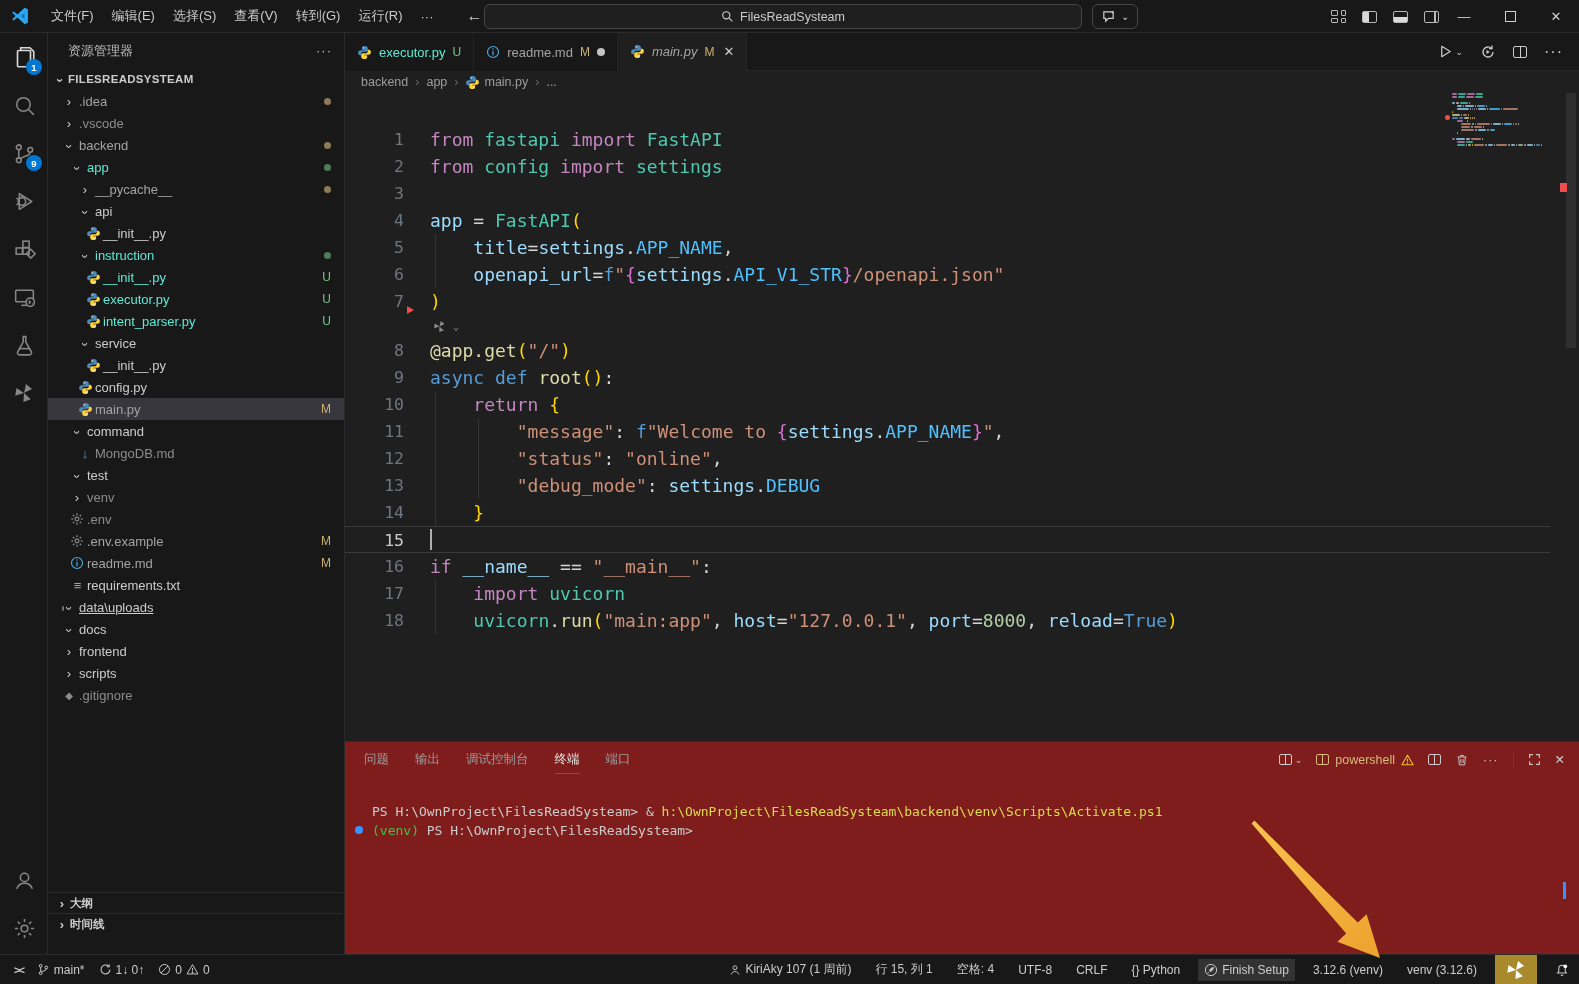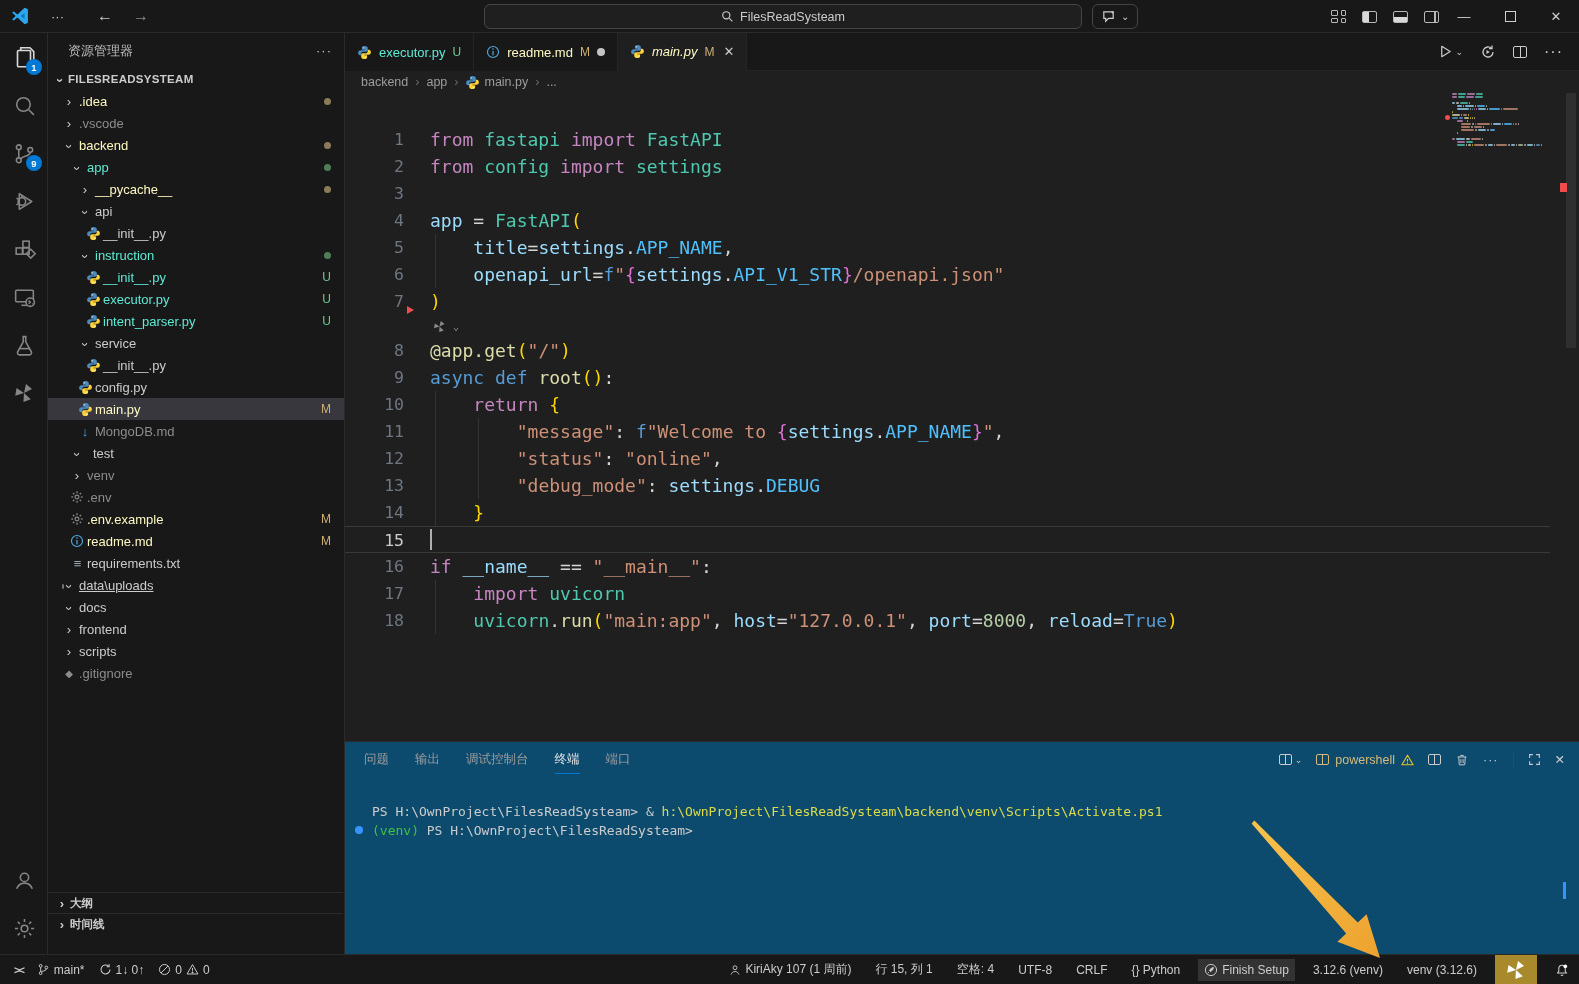--- a/index.html
+++ b/index.html
@@ -45,21 +45,21 @@
   #explorer-header .more { margin-left:auto; color:#cccccc; letter-spacing:1px;}
   #tree-root-row { height:22px; display:flex; align-items:center; padding-left:4px; font-weight:bold; font-size:11.5px; letter-spacing:.3px; color:#cccccc;}
   .chev { width:16px; text-align:center; color:#cccccc; font-size:13px; display:inline-block; transform:rotate(0deg);}
   .chev.open { transform:rotate(90deg) translate(1px,0); }
   .tree-row { height:22px; display:flex; align-items:center; position:relative; cursor:default;}
   .tree-row.selected { background:#37373d; }
   .tree-row .ficon { width:16px; display:flex; justify-content:center; align-items:center; }
   .tree-row .lbl { margin-left:2px; white-space:nowrap; }
   .tree-row .badge { margin-left:auto; margin-right:13px; font-size:12px; }
   .dot { width:7px; height:7px; border-radius:50%; display:inline-block;}
-  .c-default{color:#cccccc} .c-gray{color:#8c8c8c} .c-green{color:#5eead4} .c-tan{color:#fef9c3}
+  .c-default{color:#cccccc} .c-gray{color:#8c8c8c} .c-green{color:#5eead4} .c-tan{color:#a3a3a3}
   .bd-green{color:#73c991} .bd-tan{color:#d0b175}
   .dot-tan{background:#8d7a58} .dot-green{background:#4e7d57}
   .side-section { height:21px; border-top:1px solid #2b2b2b; display:flex; align-items:center; padding-left:6px;
     font-weight:bold; font-size:11.5px; color:#cccccc; position:absolute; left:0; right:1px; background:#181818;}
 
   
   #main { position:absolute; left:345px; top:33px; width:1234px; height:921px; background:#1f1f1f;}
   #tabsrow { height:38px; background:#181818; display:flex; border-bottom:1px solid #252526;}
   .tab { display:flex; align-items:center; gap:7px; padding:0 12px; font-size:13px; background:#181818;
     border-right:1px solid #252526; color:#9d9d9d; height:38px;}
@@ -89,21 +89,21 @@
 
   
   #minimap { position:absolute; left:1107px; top:60px; width:100px; }
   .mm-row { height:2px; margin-bottom:1px; display:flex; gap:1px;}
   .mm-seg { height:2px; border-radius:1px; opacity:.75;}
   #mm-dot { position:absolute; width:5px; height:5px; border-radius:50%; background:#f14c4c;}
   #edit-scroll { position:absolute; right:3px; top:60px; width:10px; height:255px; background:rgba(121,121,121,.18); }
   #ovr-red { position:absolute; right:12px; top:150px; width:7px; height:9px; background:#f14c4c;}
 
   
-  #panel { position:absolute; left:0; right:0; top:708px; bottom:0; background:#0c4a6e; border-top:1px solid #2b2b2b;}
+  #panel { position:absolute; left:0; right:0; top:708px; bottom:0; background:#7f1d1d; border-top:1px solid #2b2b2b;}
   #panel-tabs { height:35px; display:flex; align-items:center; gap:26px; padding-left:19px; font-size:12.5px; color:#9d9d9d;}
   .ptab { position:relative; padding:4px 0; }
   .ptab.active { color:#e7e7e7; }
   .ptab.active::after { content:""; position:absolute; left:0; right:0; bottom:-2px; height:1.5px; background:#0078d4;}
   #panel-actions { margin-left:auto; display:flex; align-items:center; gap:14px; padding-right:14px; color:#cccccc;}
   #pwsh-item { display:flex; align-items:center; gap:6px; color:#d7ba7d; font-size:12.5px;}
   .pdivider { width:1px; height:16px; background:#444; }
   #term { position:absolute; left:27px; top:60px; font-family:"DejaVu Sans Mono","Liberation Mono",monospace;
     font-size:13px; line-height:19px; white-space:pre;}
   .t-p{color:#cccccc} .t-y{color:#dcdc49} .t-g{color:#42c142}
@@ -123,20 +123,28 @@
   #arrow-overlay { position:absolute; left:0; top:0; width:1579px; height:984px; pointer-events:none; z-index:60;}
 </style>
 </head>
 <body>
 
 <div id="titlebar">
   <svg id="vscode-logo" viewBox="0 0 24 24">
     <path fill="#2aa7f2" d="M17.5 2 9 10.2 4.5 6.7 2.5 7.8 6.8 12l-4.3 4.2 2 1.1L9 13.8l8.5 8.2 4-2V4z"></path>
     <path fill="#1177bb" d="M17.5 8.5v7L12.8 12z"></path>
   </svg>
+  <div id="menubar" style="display:flex;align-items:center;">
+      <span class="menu-item">文件(F)</span>
+      <span class="menu-item">编辑(E)</span>
+      <span class="menu-item">选择(S)</span>
+      <span class="menu-item">查看(V)</span>
+      <span class="menu-item">转到(G)</span>
+      <span class="menu-item">运行(R)</span>
+    </div>
   <span class="menu-item">···</span>
   <span class="nav-arrow" style="margin-left:14px;">←</span>
   <span class="nav-arrow dim">→</span>
   <div id="search-box">
     <svg width="13" height="13" viewBox="0 0 16 16">
         <circle cx="6.5" cy="6.5" r="4.4" fill="none" stroke="#cccccc" stroke-width="1.4"></circle>
         <line x1="10" y1="10" x2="14" y2="14" stroke="#cccccc" stroke-width="1.4"></line>
       </svg>
     <span>FilesReadSysteam</span>
   </div>
@@ -391,27 +399,31 @@
           <svg width="15" height="15" viewBox="0 0 16 16">
             <path d="M7.9 1C6 1 5.2 1.9 5.2 3.2V5h3v.6H3.7C2.3 5.6 1.2 6.5 1.2 8.3c0 1.4.7 2.4 1.8 2.7h1.5V9.3c0-1.3 1.1-2.2 2.3-2.2h2.9c1 0 1.8-.8 1.8-1.8V3.2C11.5 1.9 10.2 1 7.9 1z" fill="#4b8bbe"></path>
             <path d="M8.1 15c1.9 0 2.7-.9 2.7-2.2V11h-3v-.6h4.5c1.4 0 2.5-.9 2.5-2.7 0-1.4-.7-2.4-1.8-2.7h-1.5v1.7c0 1.3-1.1 2.2-2.3 2.2H6.3c-1 0-1.8.8-1.8 1.8v2.1C4.5 14.1 5.8 15 8.1 15z" fill="#ffd43b"></path>
             <circle cx="6.7" cy="3" r=".6" fill="#fff"></circle>
             <circle cx="9.3" cy="13" r=".6" fill="#fff"></circle>
           </svg>
         </span>
         <span class="lbl c-tan">main.py</span>
         <span class="badge bd-tan">M</span>
       </div>
+      <div class="tree-row" style="padding-left: 21px;">
+        <span class="chev open">›</span>
+        <span class="lbl c-default">command</span>
+      </div>
       <div class="tree-row" style="padding-left: 29px;">
         <span class="ficon">
           <span style="color:#42a5f5;font-weight:bold;font-size:13px;">↓</span>
         </span>
         <span class="lbl c-gray">MongoDB.md</span>
       </div>
-      <div class="tree-row" style="padding-left: 21px; gap: 6px;">
+      <div class="tree-row" style="padding-left: 21px;">
         <span class="chev open">›</span>
         <span class="lbl c-default">test</span>
       </div>
       <div class="tree-row" style="padding-left: 21px;">
         <span class="chev">›</span>
         <span class="lbl c-gray">venv</span>
       </div>
       <div class="tree-row" style="padding-left: 21px;">
         <span class="ficon">
           <svg width="14" height="14" viewBox="0 0 16 16" stroke="#8a8a8a">

